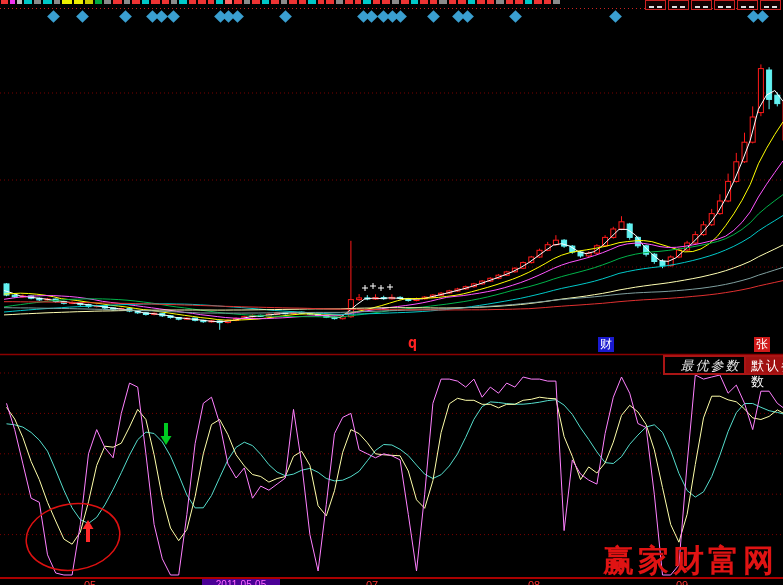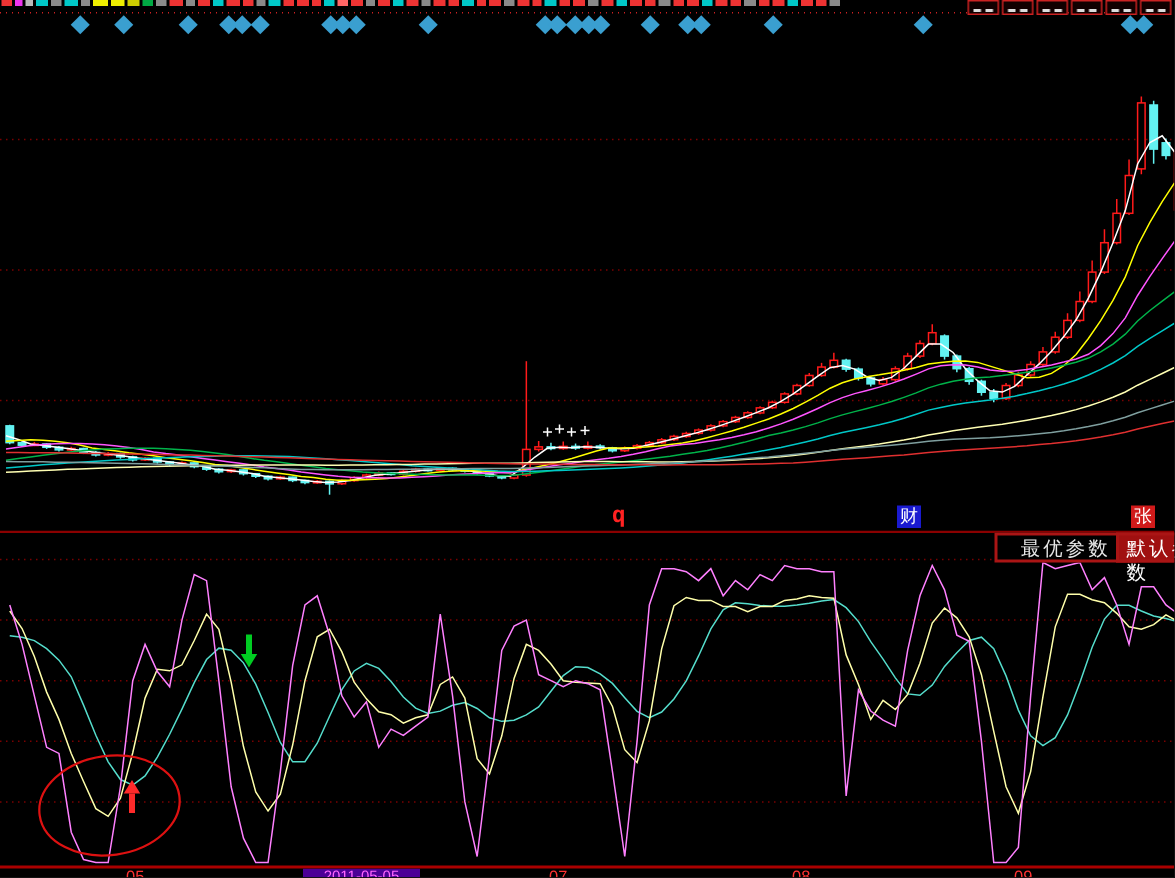--- a/index.html
+++ b/index.html
@@ -15,21 +15,21 @@
   .dotsep{position:absolute;left:0;top:8px;width:783px;height:1px;
           background:repeating-linear-gradient(90deg,#cc2222 0 1px,transparent 1px 4px);}
   .diamond{position:absolute;width:9px;height:9px;transform:rotate(45deg);}
   .label-q{position:absolute;left:408px;top:334px;color:#ff2222;font:bold 15px "DejaVu Sans Mono",monospace;}
   .badge{position:absolute;width:16px;height:15px;color:#fff;font:12px/15px "Liberation Sans",sans-serif;
          text-align:center;}
   .badge-cai{left:598px;top:337px;background:#1a1ad0;}
   .badge-zhang{left:754px;top:337px;background:#d01a1a;}
   .btn{position:absolute;top:355px;height:20px;font:13px/16px "Liberation Sans",sans-serif;
        letter-spacing:2px;cursor:pointer;}
-  .btn-optimal{left:663px;width:95px;background:#000;border:2px solid #aa1515;color:#e8e8e8;}
+  .btn-optimal{left:663px;width:95px;background:#000;border:2px solid #aa1515;color:#e8e8e8;font-style:italic;}
   .btn-default{left:744px;width:60px;background:#a01010;border:2px solid #aa1515;color:#fff;text-align:left;padding-left:5px;}
   .axis-strip{position:absolute;left:0;top:579px;width:783px;height:6px;overflow:hidden;}
   .axis-label{position:absolute;top:0;color:#ff3333;font:11px "Liberation Sans",sans-serif;}
   .datebox{position:absolute;left:202px;top:0;width:78px;height:6px;background:#4b0096;
            color:#ff66ff;font:10px "Liberation Sans",sans-serif;text-align:center;overflow:hidden;}
   .watermark{position:absolute;right:5px;top:540px;color:#e01313;font:bold 31px "DejaVu Serif",serif;
              letter-spacing:4px;white-space:nowrap;}
 </style>
 </head>
 <body>
@@ -335,20 +335,21 @@
   <button class="btn btn-default">默认参数</button>
 
   <div class="axis-strip">
     <div class="datebox">2011-05-05</div>
   <span class="axis-label" style="left: 84px;">05</span>
       <span class="axis-label" style="left: 366px;">07</span>
       <span class="axis-label" style="left: 528px;">08</span>
       <span class="axis-label" style="left: 676px;">09</span>
     </div>
 
+  <div class="watermark">赢家财富网</div>
 <div class="topbox" style="left: 645px; width: 21px; position: fixed;">
       <i style="left: 3px;"></i>
       <i style="left: 11px;"></i>
     </div>
     <div class="topbox" style="left: 668px; width: 21px; position: fixed;">
       <i style="left: 3px;"></i>
       <i style="left: 11px;"></i>
     </div>
     <div class="topbox" style="left: 691px; width: 21px; position: fixed;">
       <i style="left: 3px;"></i>

